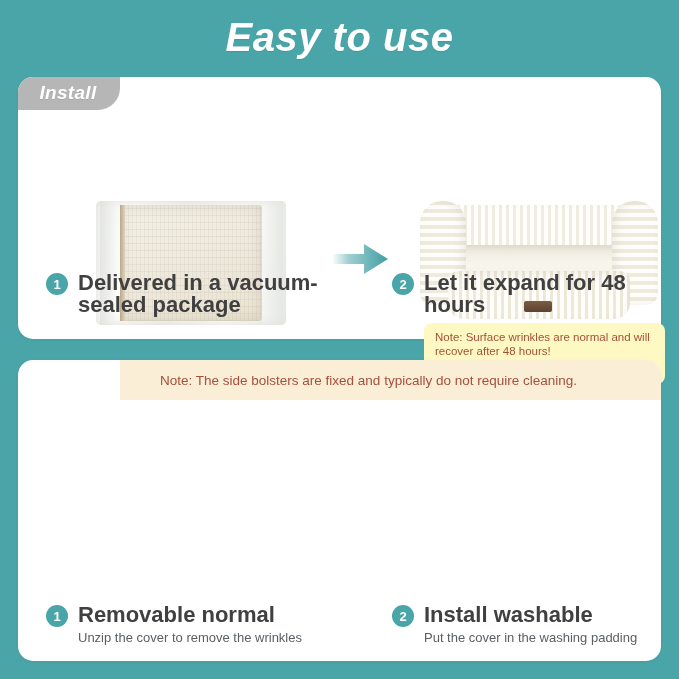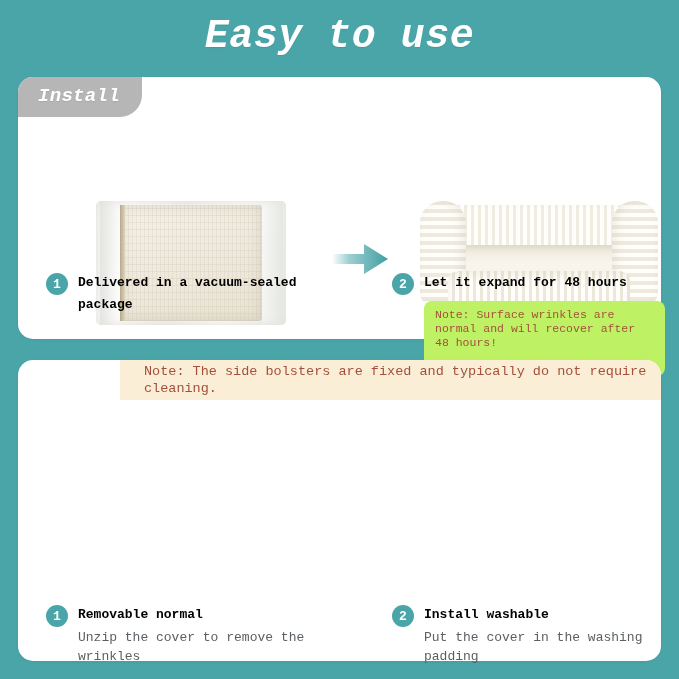--- a/index.html
+++ b/index.html
@@ -11,21 +11,20 @@
     height: 679px;
     background: #4aa5a8;
     font-family: "Liberation Sans", sans-serif;
     overflow: hidden;
     position: relative;
   }
   .page {
     position: absolute;
     inset: 0;
     background: #4aa5a8;
-    font-family: Liberation Mono, monospace;
   }
 
   
   .page-title {
     position: absolute;
     top: 8px;
     left: 0;
     width: 679px;
     text-align: center;
     color: #ffffff;
@@ -47,21 +46,21 @@
     box-shadow: 0 1px 3px rgba(0,0,0,0.06);
     overflow: hidden;
   }
   #card-install { top: 77px;  height: 262px; }
   #card-clean   { top: 360px; height: 301px; }
 
   
   .tab {
     position: absolute;
     left: 18px;
-    height: 40px;
+    height: 33px;
     background: #b6b6b6;
     border-top-left-radius: 15px;
     border-bottom-right-radius: 22px;
     display: flex;
     align-items: center;
     justify-content: center;
     padding: 0 22px 2px 20px;
     box-sizing: border-box;
     z-index: 5;
     min-width: 102px;
@@ -82,21 +81,21 @@
     position: absolute;
     top: 360px;
     left: 120px;
     width: 541px;
     height: 40px;
     background: #faeed6;
     border-top-right-radius: 15px;
     box-sizing: border-box;
     display: flex;
     align-items: center;
-    padding-left: 24px;
+    padding-left: 40px;
     z-index: 4;
   }
   .note-bar-text {
     color: #a4503c;
     font-size: 13.5px;
     line-height: 17px;
   }
 
   
   .photo {
@@ -212,43 +211,43 @@
     font-size: 13px;
     font-weight: 700;
     display: flex;
     align-items: center;
     justify-content: center;
     margin-right: 10px;
     margin-top: 1px;
   }
   .step-body { display: block; }
   .step-title {
-    color: #000000;
-    font-size: 13px;
+    color: #404040;
+    font-size: 22px;
     font-weight: 700;
     line-height: 22px;
     display: block;
   }
   .step-sub {
     color: #5a5f63;
     font-size: 13px;
     line-height: 19px;
     display: block;
     margin-top: 2px;
   }
 
   #step-install-1 { left: 46px;  top: 272px; width: 300px; }
   #step-install-2 { left: 392px; top: 272px; width: 264px; }
   #step-clean-1   { left: 46px;  top: 604px; width: 320px; }
   #step-clean-2   { left: 392px; top: 604px; width: 270px; }
 
   
   .note-box {
     margin-top: 7px;
-    background: #bef264;
+    background: #fef9c3;
     border-radius: 8px;
     padding: 7px 11px 26px 11px;
     width: 241px;
     box-sizing: border-box;
   }
   .note-box-text {
     color: #a4503c;
     font-size: 11.5px;
     line-height: 14px;
     display: block;

